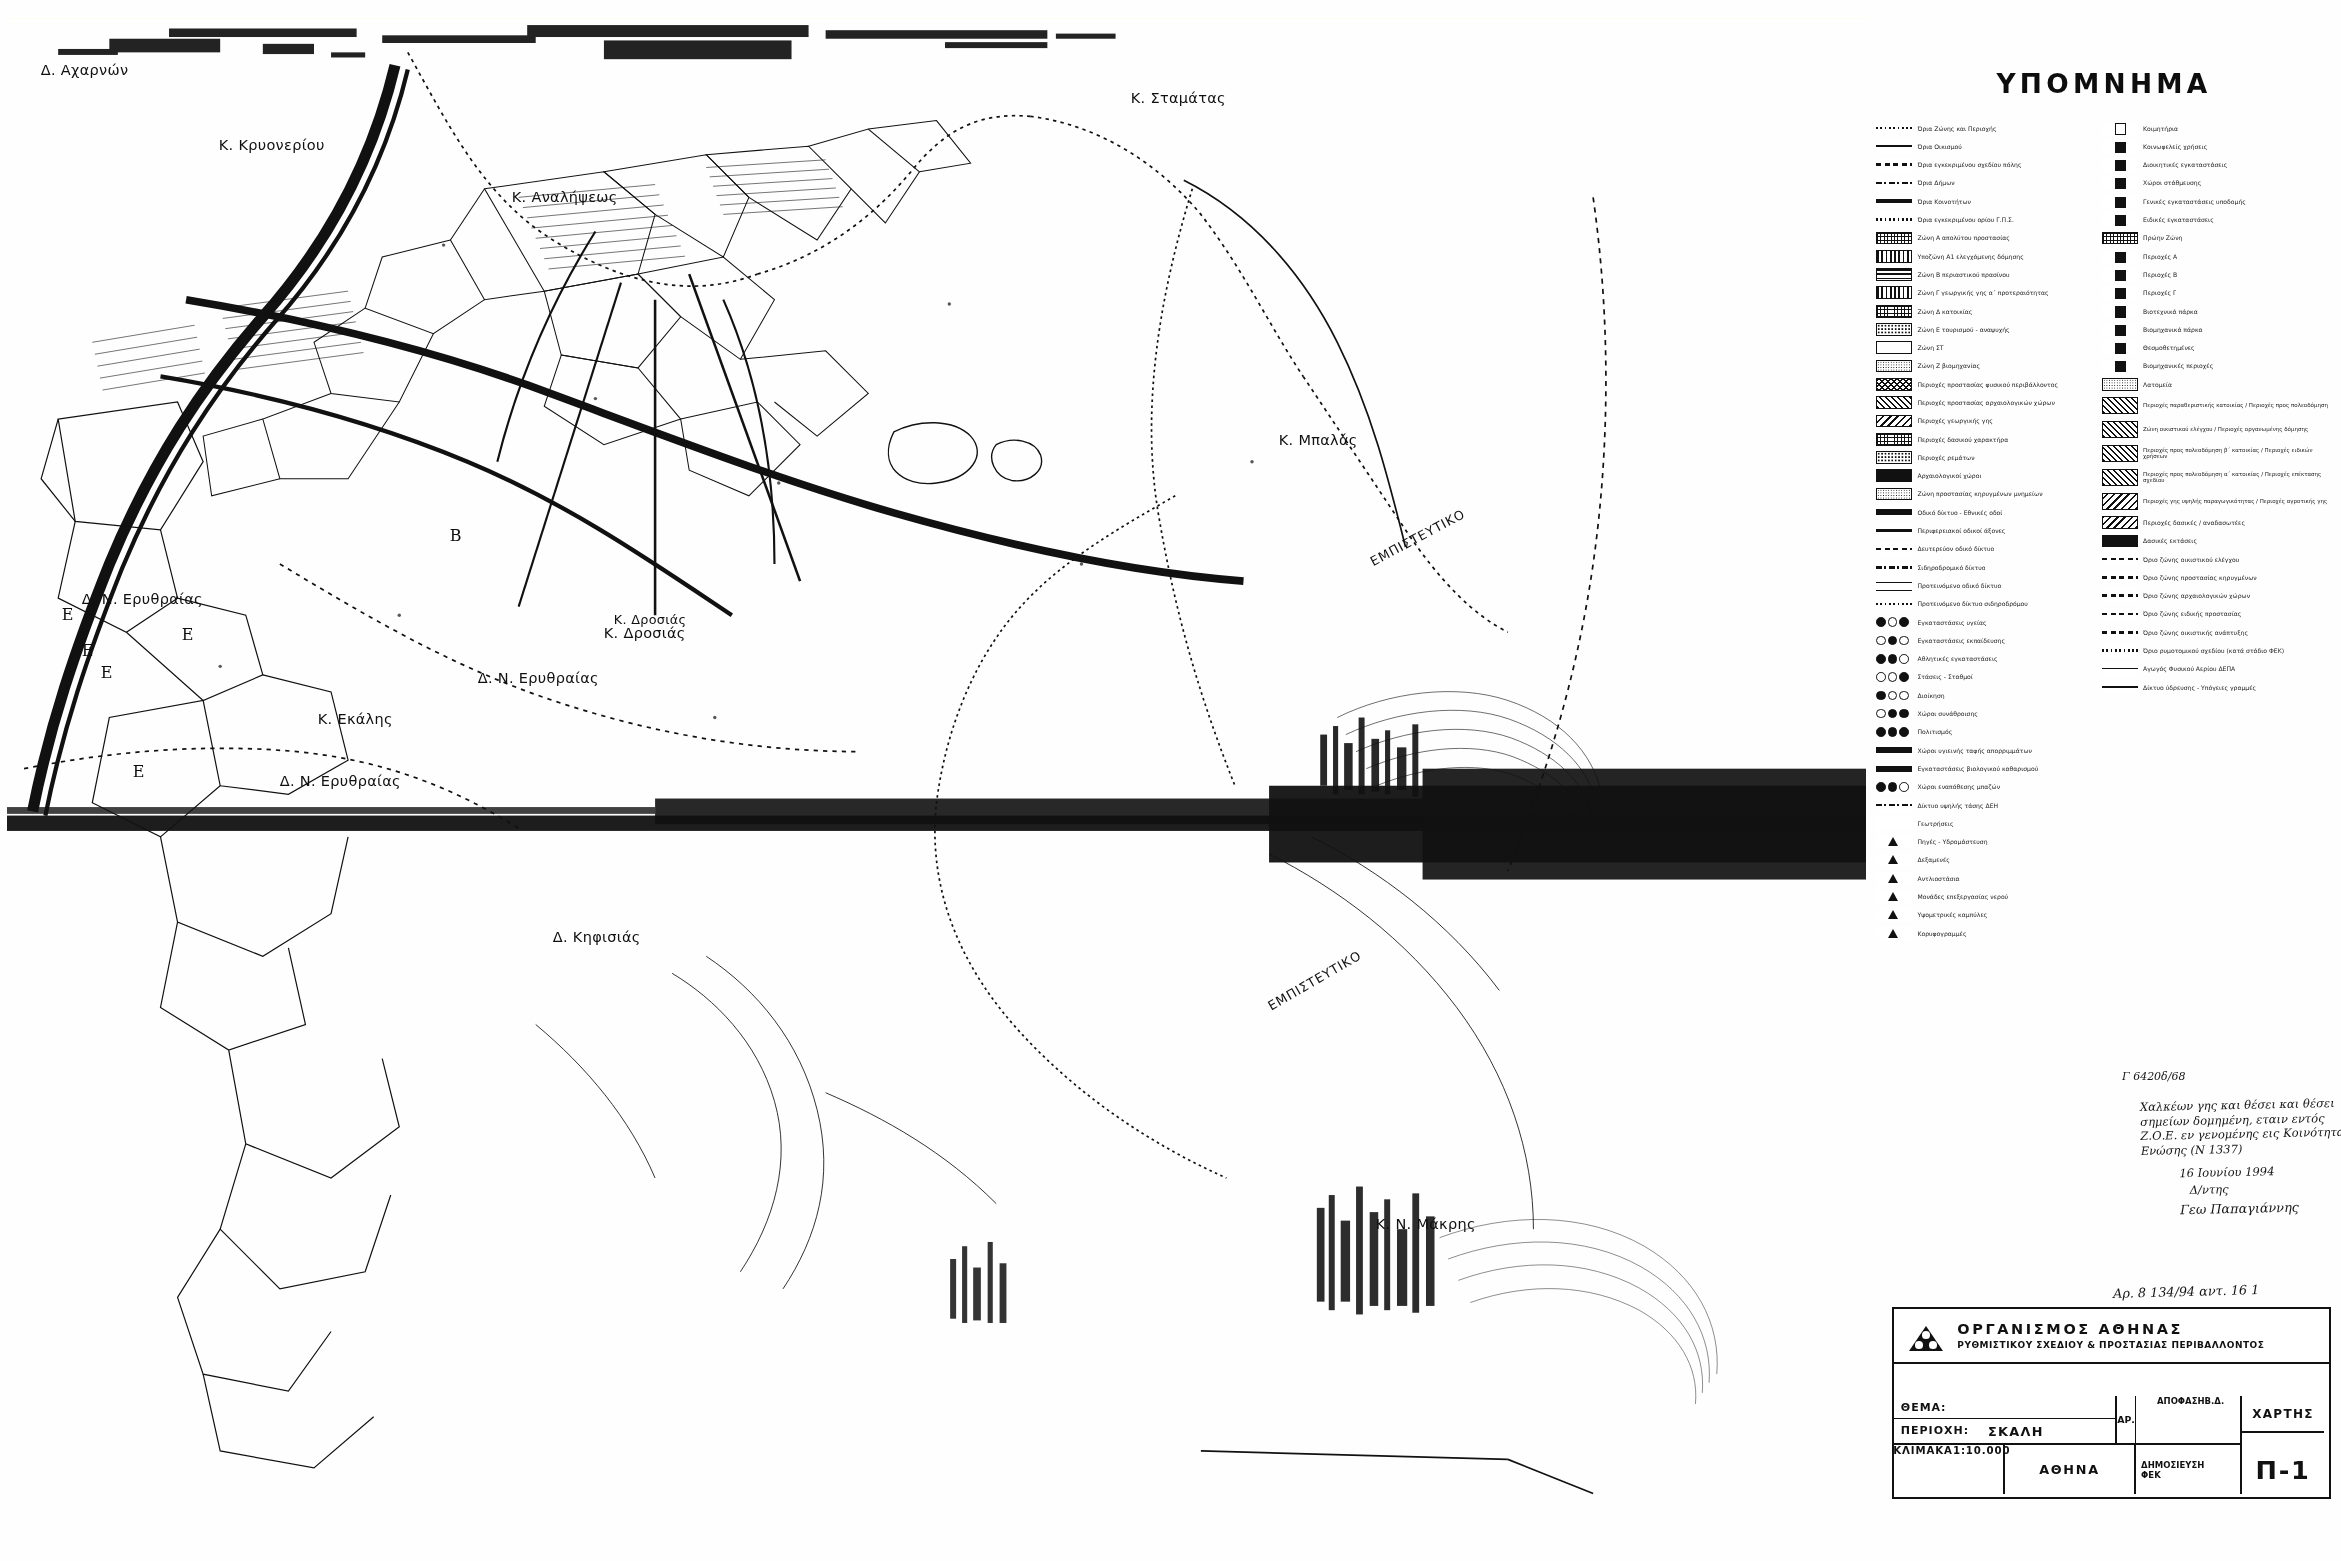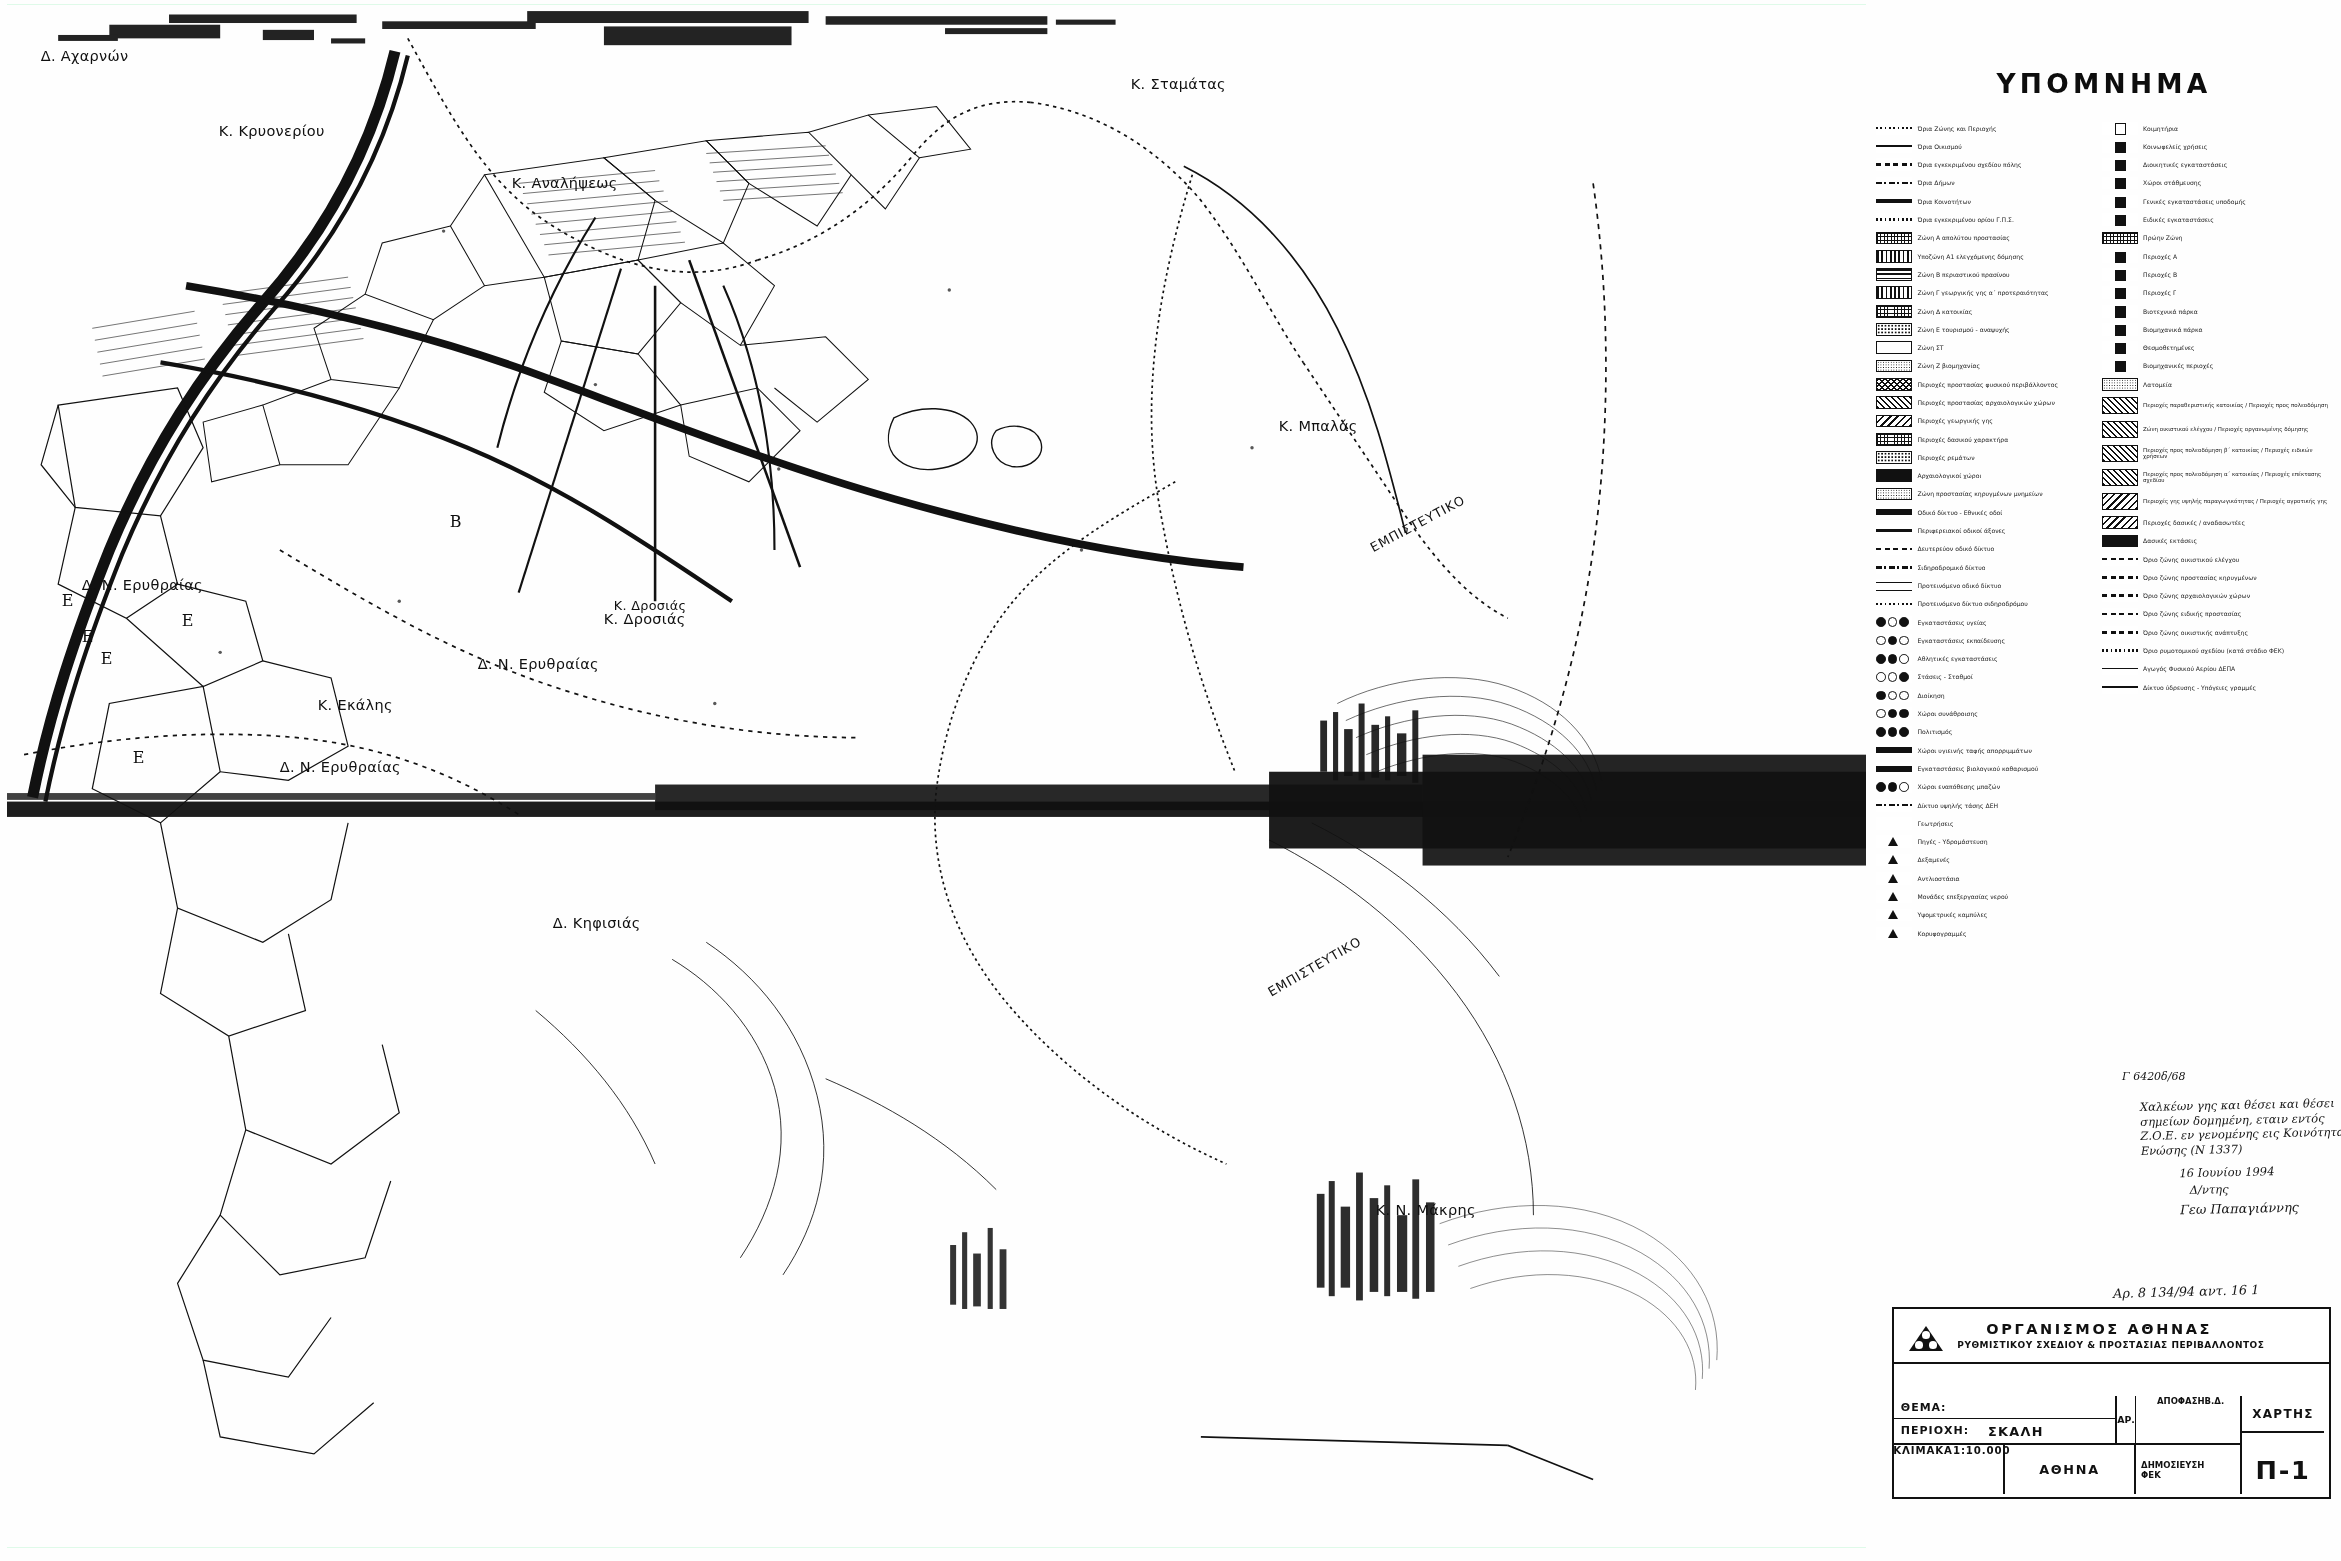--- a/index.html
+++ b/index.html
@@ -19,24 +19,24 @@
     left: 0; top: 0;
     width: 2342px;
     height: 1562px;
     background: #fefefe;
   }
 
   
   #map-area {
     position: absolute;
     left: 6.8px;
-    top: 4px;
+    top: 18px;
     width: 1859px;
     height: 1544px;
-    background: #86efac;
+    background: #fef9c3;
     overflow: hidden;
   }
   .map-svg { position: absolute; left: 0; top: 0; }
 
   .place-label {
     position: absolute;
     font-family: "DejaVu Sans", sans-serif;
     font-size: 14.5px;
     color: #101010;
     white-space: nowrap;
@@ -223,21 +223,21 @@
     position: absolute; background: #fff; border-radius: 50%;
   }
   #tb-logo .d1 { width: 7.7px; height: 7.7px; left: 19.6px; bottom: 16px; }
   #tb-logo .d2 { width: 7.7px; height: 7.7px; left: 12.8px; bottom: 6px; }
   #tb-logo .d3 { width: 7.7px; height: 7.7px; left: 26.4px; bottom: 6px; }
   #tb-org {
     margin-left: 6.8px;
   }
   #tb-org-name {
     font-family: "DejaVu Sans", sans-serif; font-weight: bold;
-    font-size: 14.5px; letter-spacing: 2.6px; color: #111; margin-left: 29px;
+    font-size: 14.5px; letter-spacing: 2.6px; color: #111;
   }
   #tb-org-sub {
     font-family: "DejaVu Sans", sans-serif; font-weight: bold;
     font-size: 9px; letter-spacing: 0.5px; color: #111; margin-top: 2.6px;
   }
   #tb-zoe {
     position: absolute; left: 0; top: 53px; width: 100%; height: 34px;
     border-bottom: 2.6px solid #111;
     display: flex; align-items: center; justify-content: center;
   }

